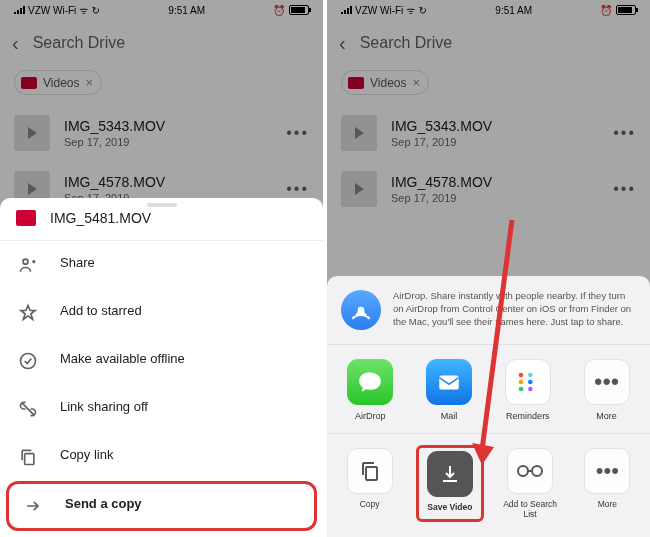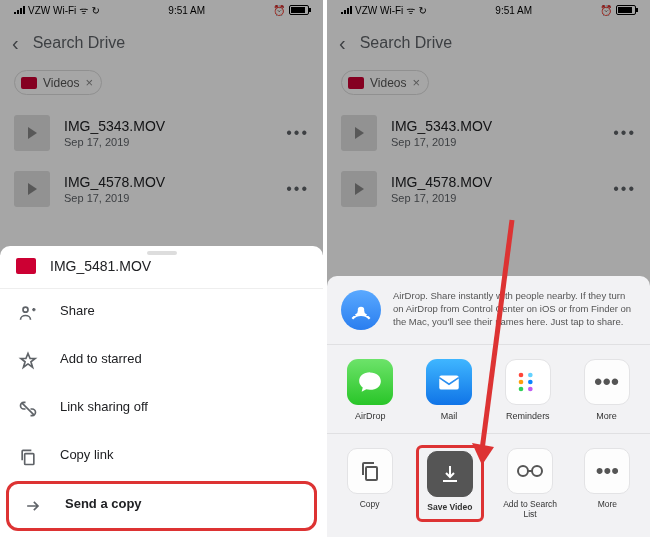--- a/index.html
+++ b/index.html
@@ -131,20 +131,29 @@
       <span class="ic">
           <svg width="20" height="20" viewBox="0 0 24 24" fill="none" stroke="#5f6368" stroke-width="2">
             <path d="M12 3l2.5 6h6l-5 4 2 6.5-5.5-4-5.5 4 2-6.5-5-4h6z"></path>
           </svg>
         </span>
       <span>Add to starred</span>
     </div>
     <div class="sheet-item">
       <span class="ic">
           <svg width="20" height="20" viewBox="0 0 24 24" fill="none" stroke="#5f6368" stroke-width="2">
+            <circle cx="12" cy="12" r="9"></circle>
+            <path d="M8 12l3 3 5-6"></path>
+          </svg>
+        </span>
+      <span>Make available offline</span>
+    </div>
+    <div class="sheet-item">
+      <span class="ic">
+          <svg width="20" height="20" viewBox="0 0 24 24" fill="none" stroke="#5f6368" stroke-width="2">
             <path d="M9 12H7a4 4 0 010-8h2M15 12h2a4 4 0 010 8h-2M4 4l16 16"></path>
           </svg>
         </span>
       <span>Link sharing off</span>
     </div>
     <div class="sheet-item">
       <span class="ic">
           <svg width="20" height="20" viewBox="0 0 24 24" fill="none" stroke="#5f6368" stroke-width="2">
             <rect x="8" y="8" width="11" height="13" rx="1"></rect>
             <path d="M5 16V5a1 1 0 011-1h10"></path>

